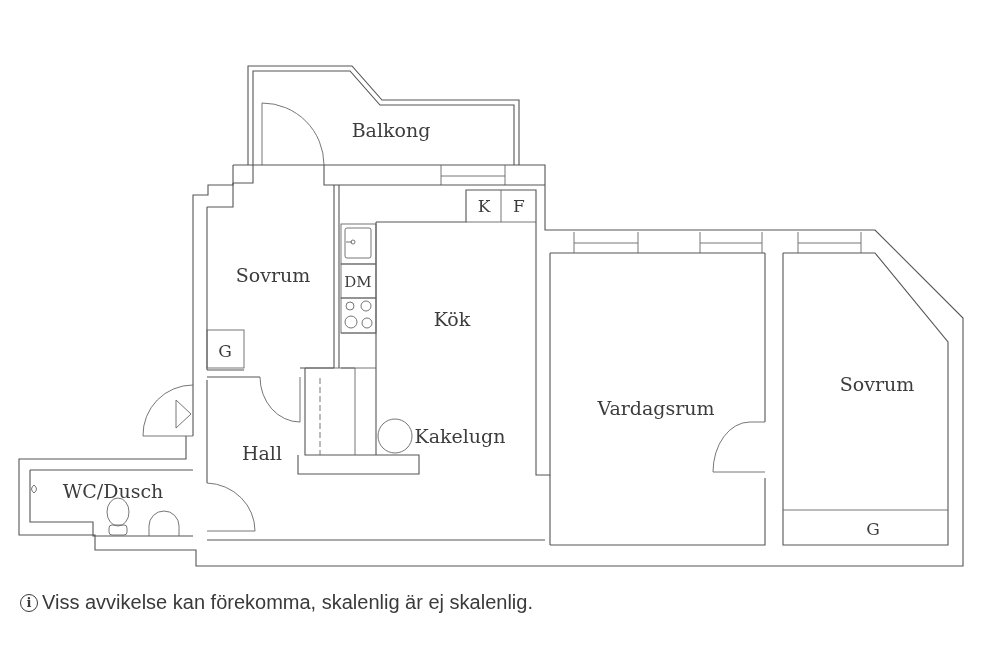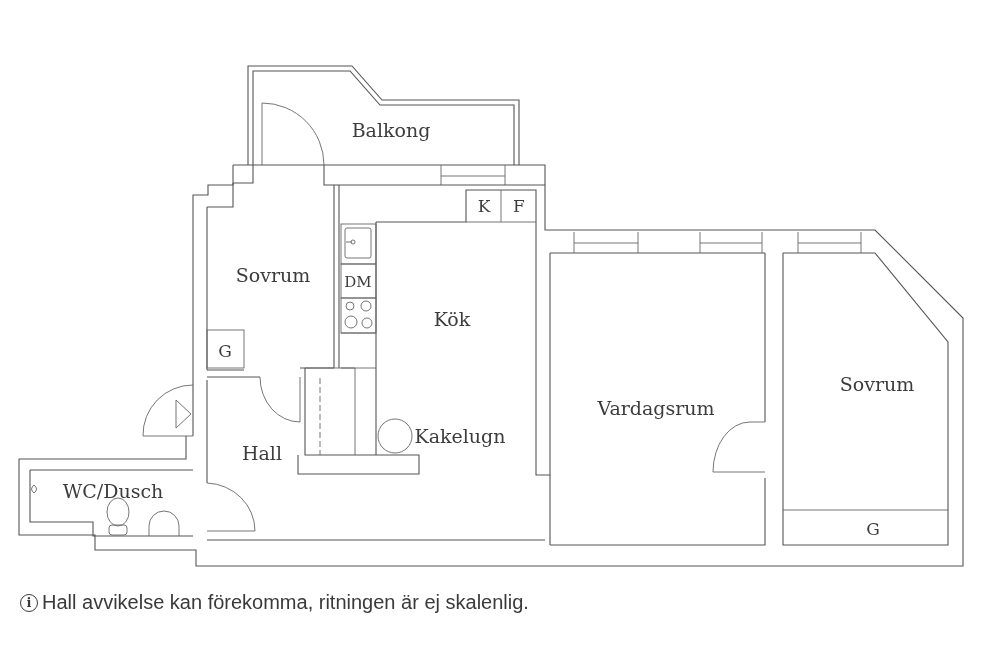--- a/index.html
+++ b/index.html
@@ -132,14 +132,14 @@
     <path class="w" d="M783,253 L875,253 L948,342 L948,545 L783,545 L783,253"></path>
     <path class="thin" d="M798,232 L798,253 M798,243 L861,243 M861,232 L861,253"></path>
     <path class="thin" d="M783,510 L948,510"></path>
     <text class="room-label sm" x="873" y="535" text-anchor="middle">G</text>
     <text class="room-label lg" x="877" y="391" text-anchor="middle">Sovrum</text>
   </g>
 </svg>
 
 <div class="disclaimer">
   <span class="info-icon">i</span>
-  <span>Hall avvikelse kan förekomma, ritningen är ej skalenlig.</span>
+  <span>Viss avvikelse kan förekomma, skalenlig är ej skalenlig.</span>
 </div>
 
 </body></html>

